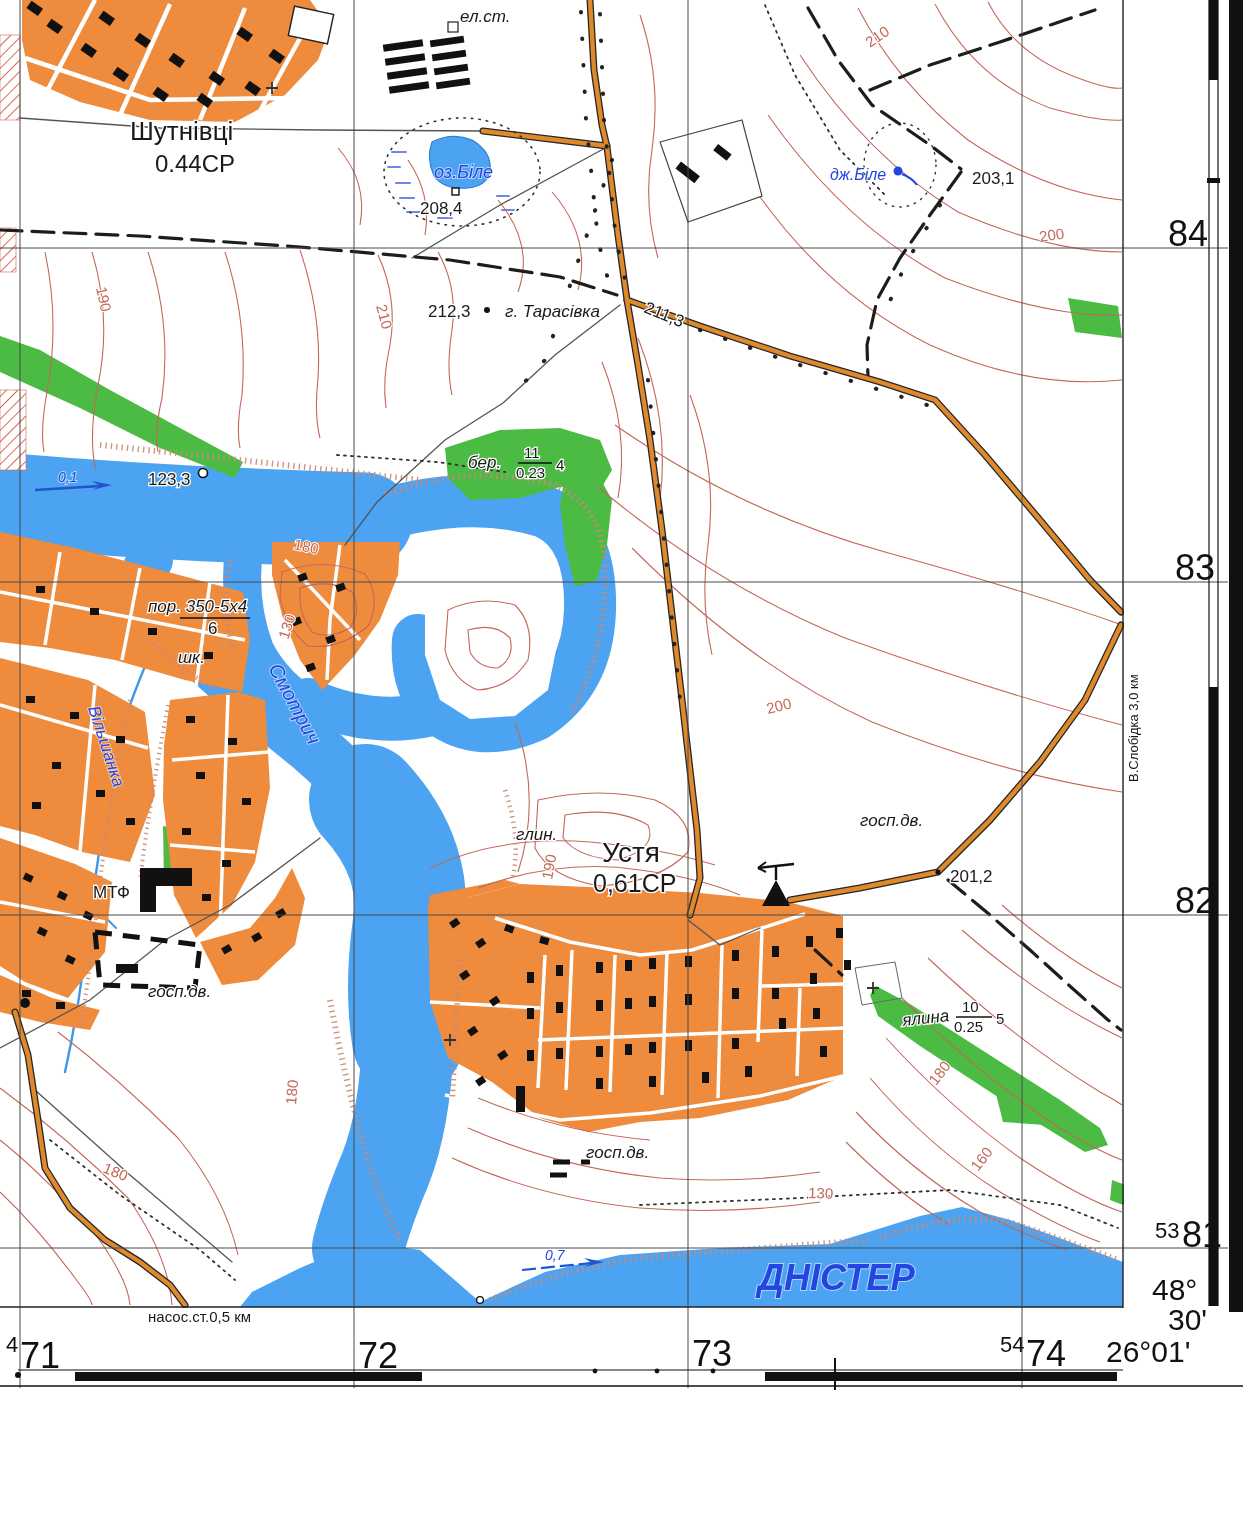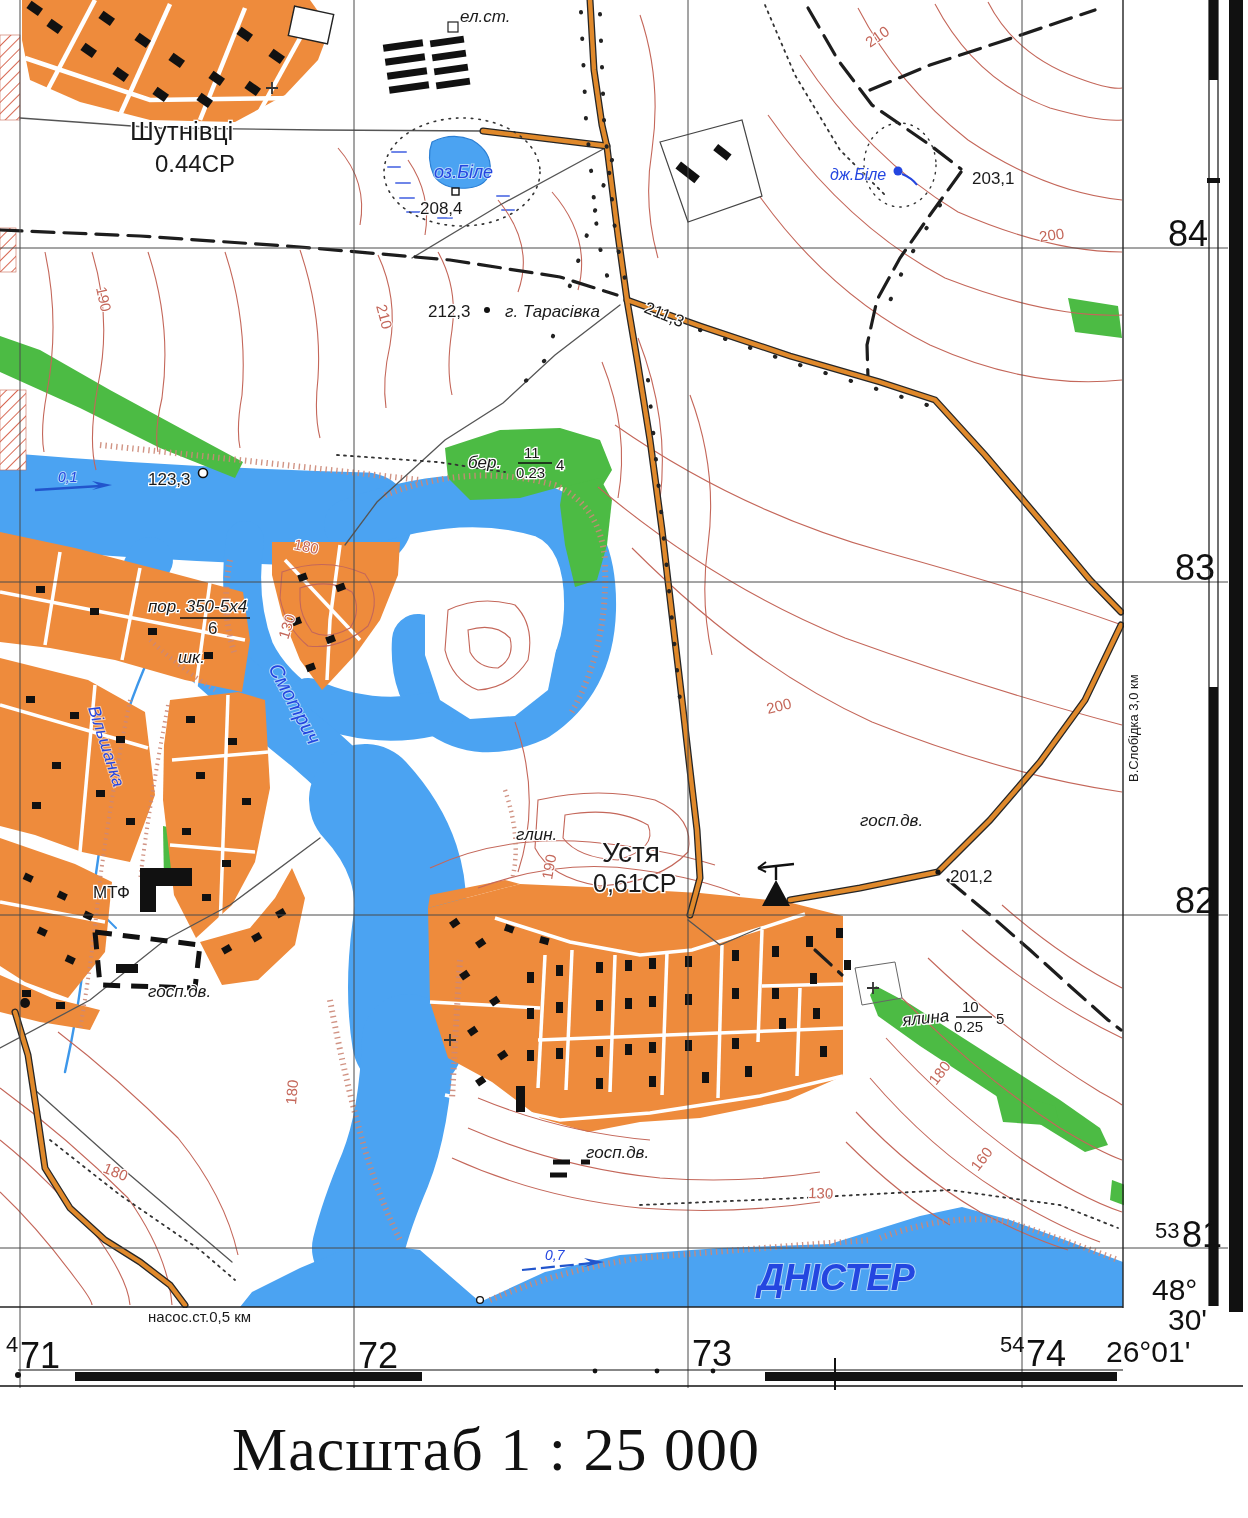--- a/index.html
+++ b/index.html
@@ -563,16 +563,13 @@
     <text class="gridnum" x="358" y="1368">72</text>
     <text class="gridnum" x="692" y="1366">73</text>
     <text class="gridnum-small" x="1000" y="1352">54</text>
     <text class="gridnum" x="1026" y="1366">74</text>
     <text class="cornernum" x="1152" y="1300">48°</text>
     <text class="cornernum" x="1168" y="1330">30'</text>
     <text class="cornernum" x="1106" y="1362">26°01'</text>
   </g>
 </svg>
 
-<div class="caption">
-  <span>Масштаб 1 : 25 000</span>
 </div>
-</div>
 
 </body></html>

